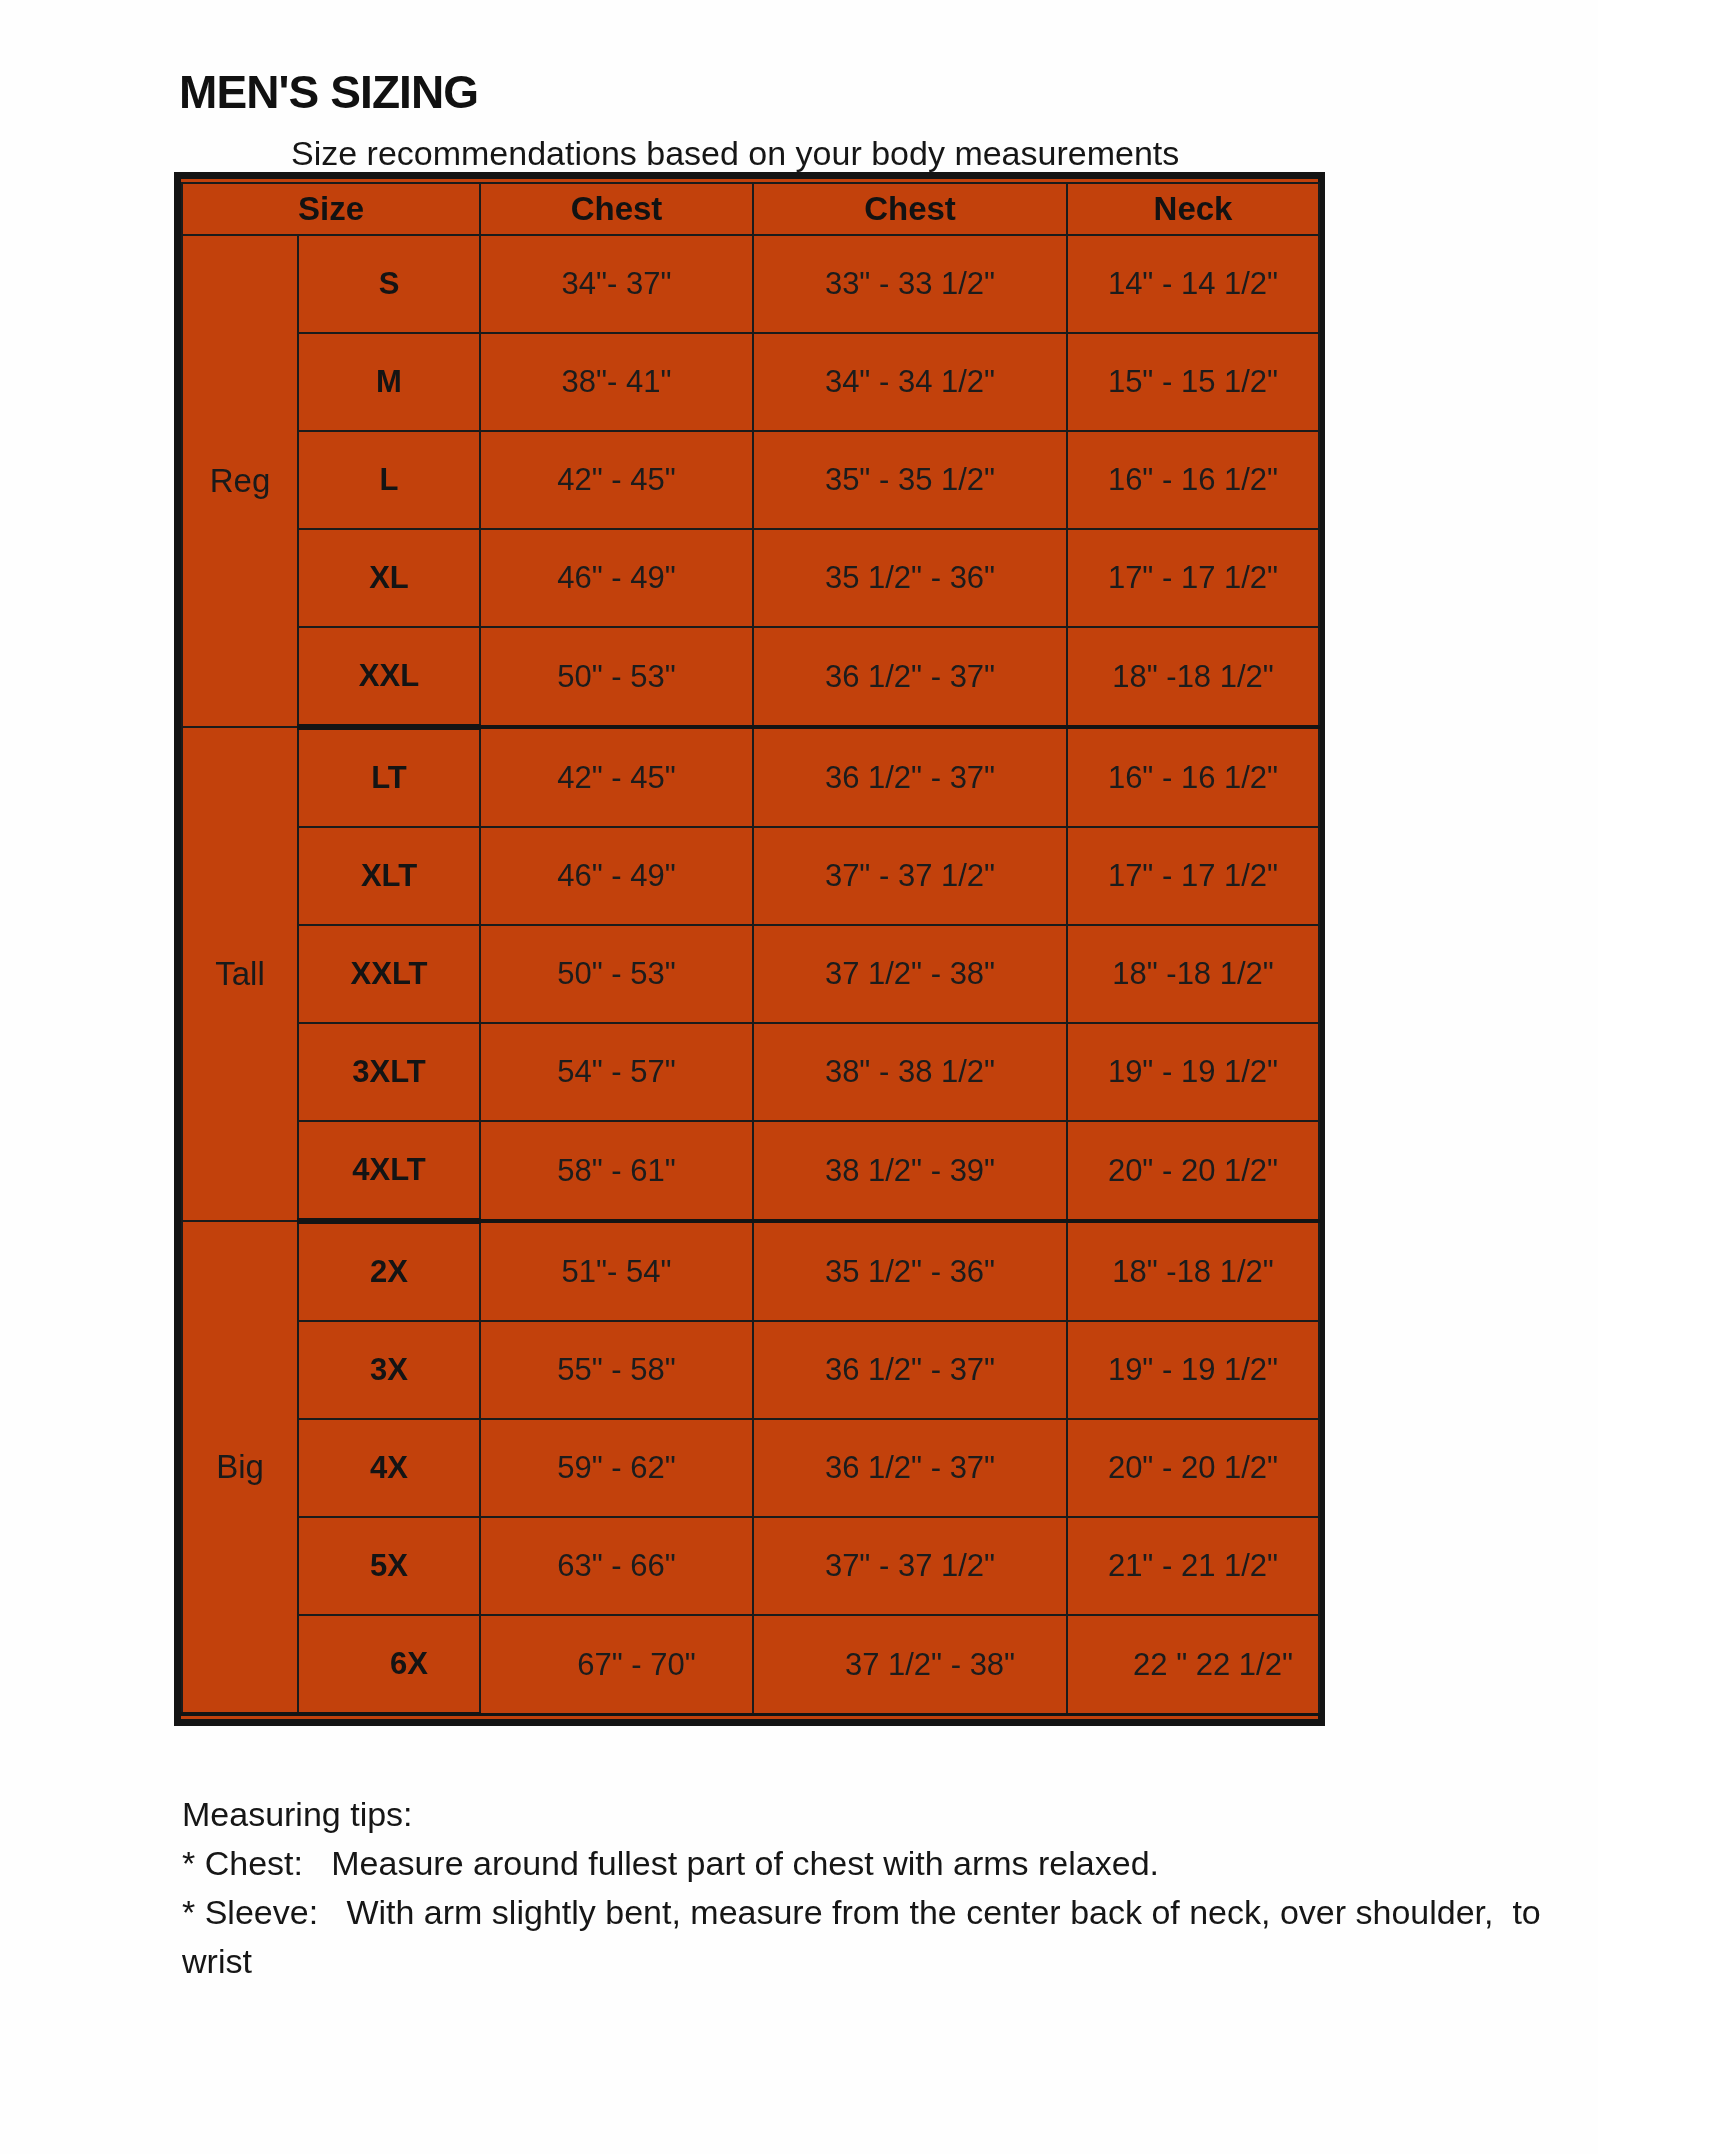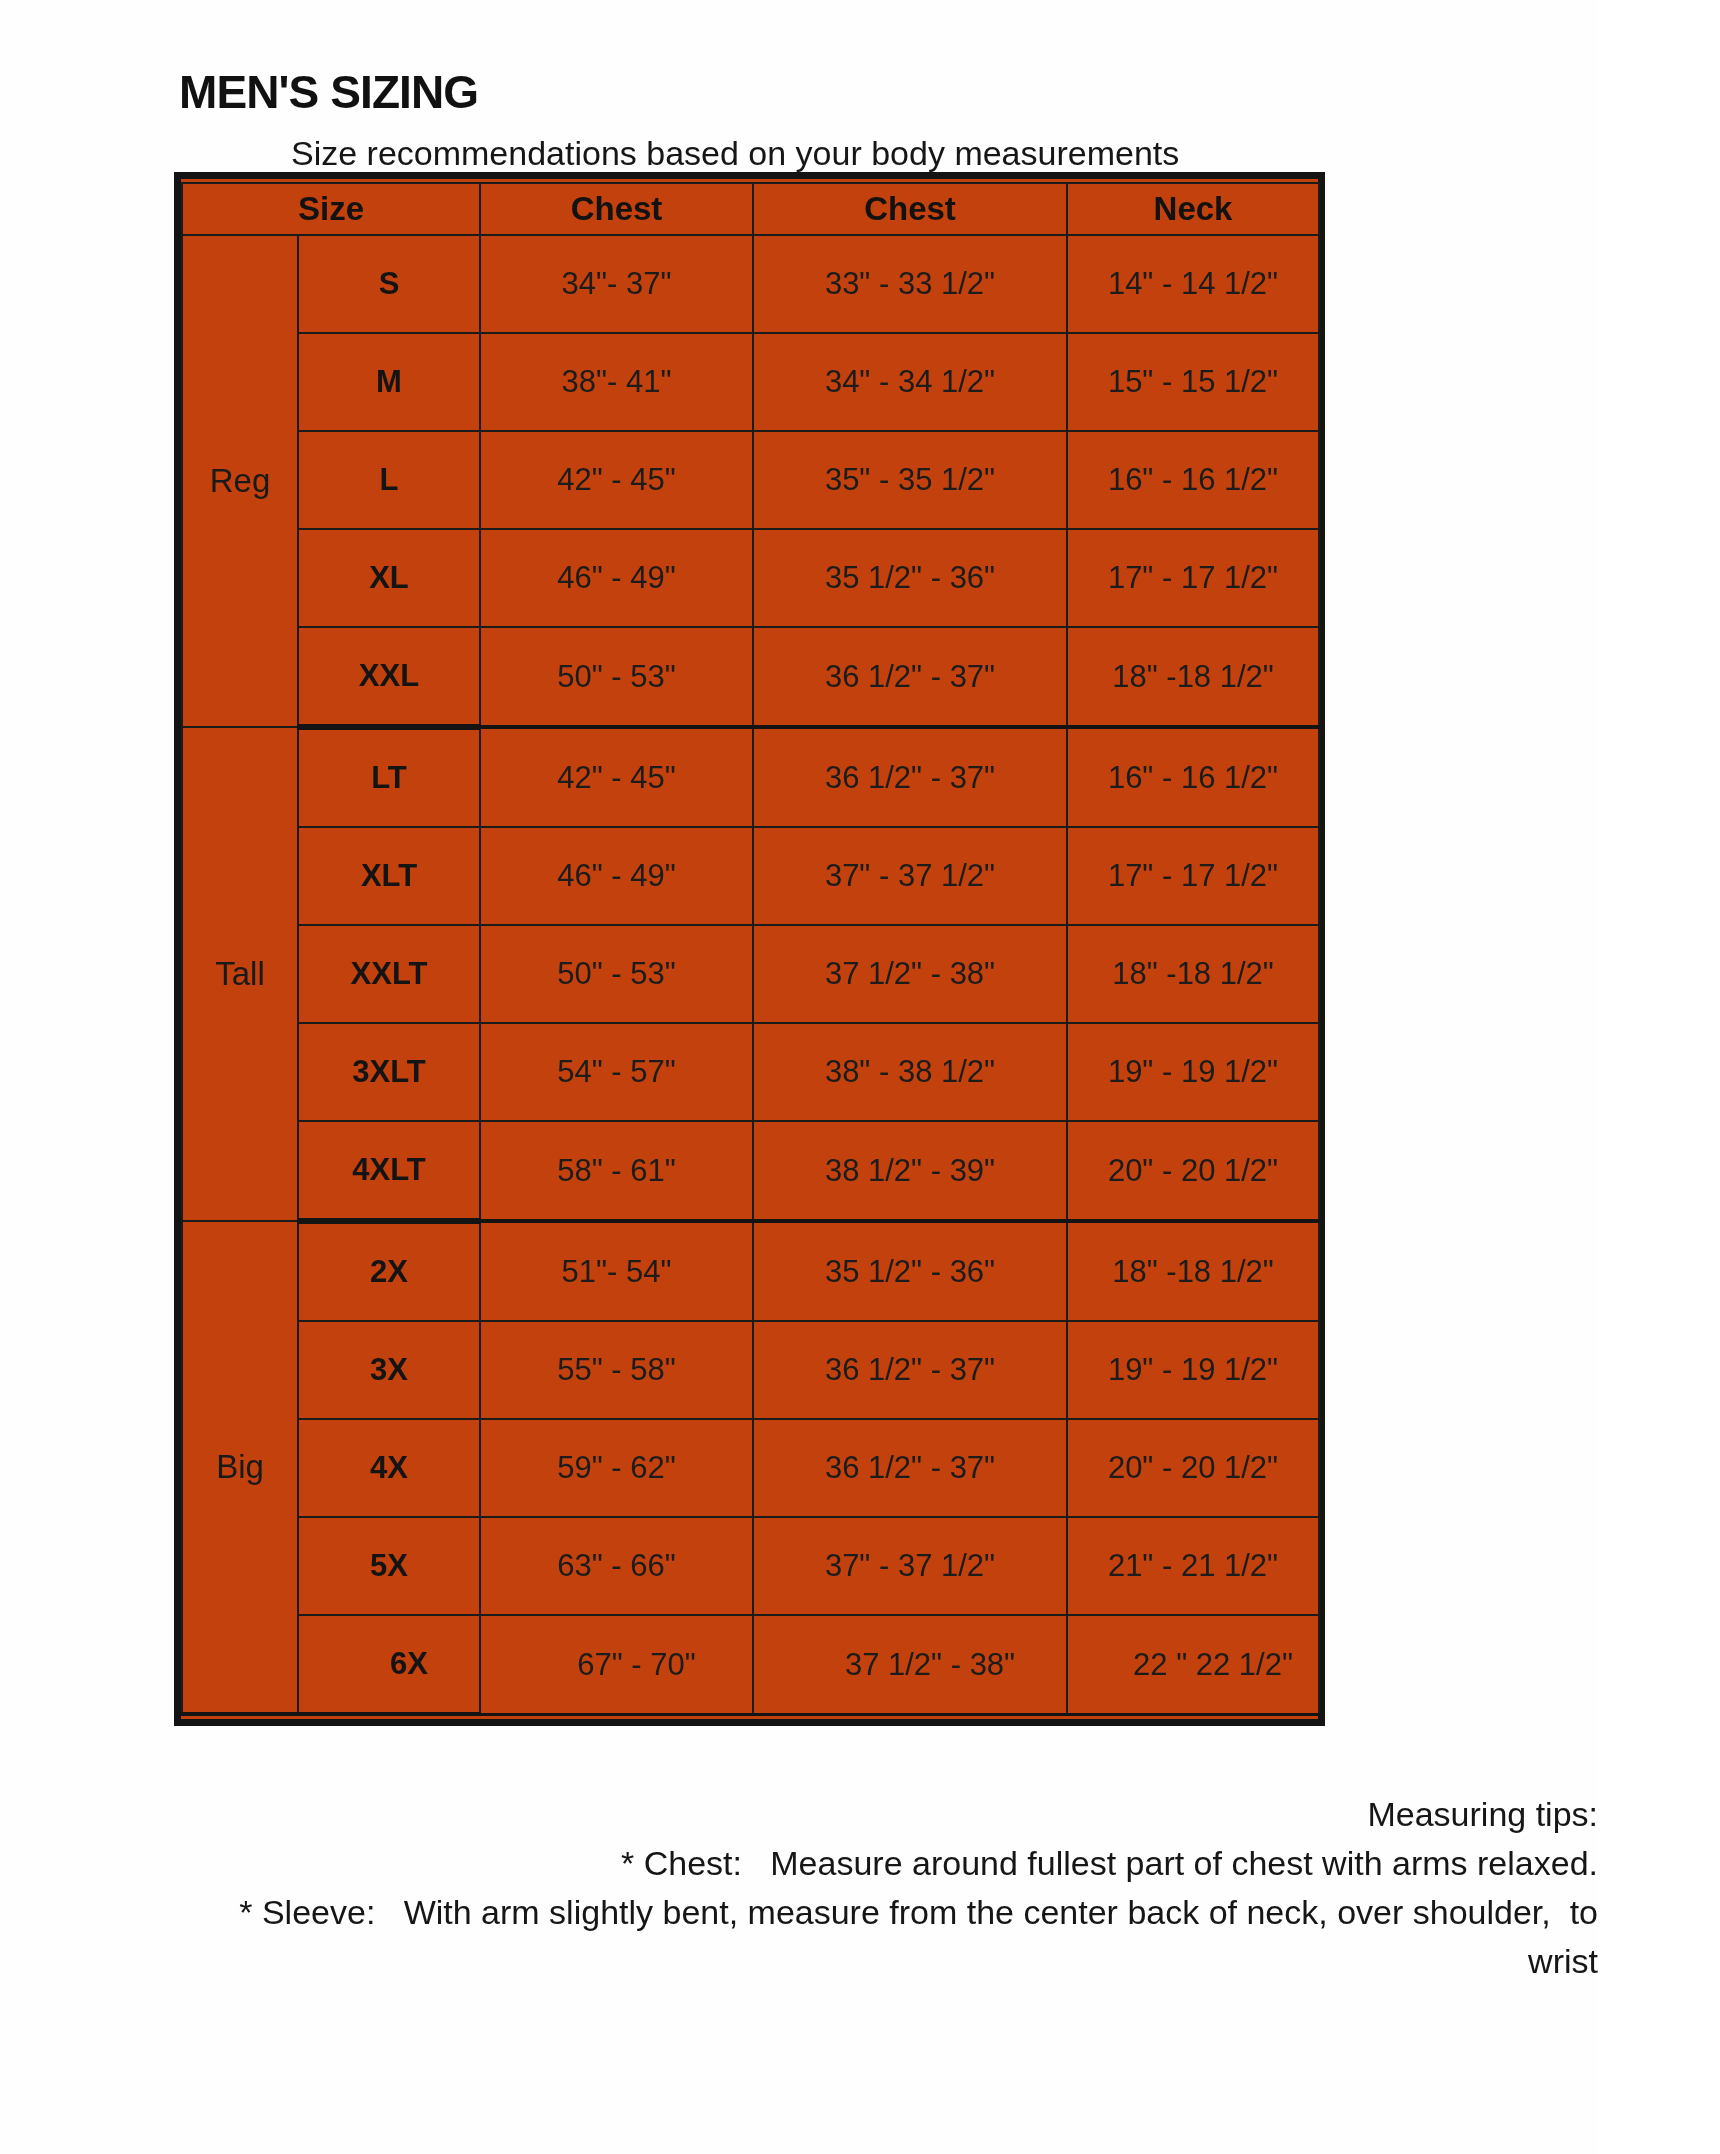--- a/index.html
+++ b/index.html
@@ -99,21 +99,20 @@
   .tips {
     position: absolute;
     left: 182px;
     top: 1790px;
     font-size: 34px;
     color: #161616;
   }
   .tips div {
     line-height: 49px;
     white-space: pre-wrap;
-    text-align: right;
   }
 </style>
 </head>
 <body>
 
 <div class="page">
 
   <div class="title">MEN'S SIZING</div>
   <div class="subtitle">Size recommendations based on your body measurements</div>
 

